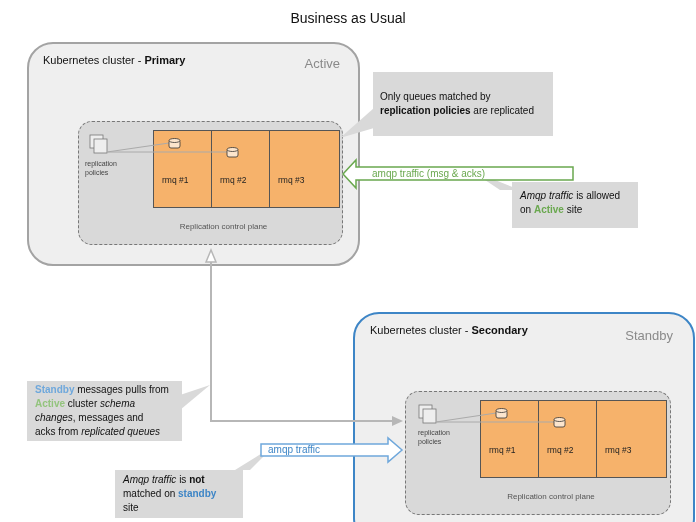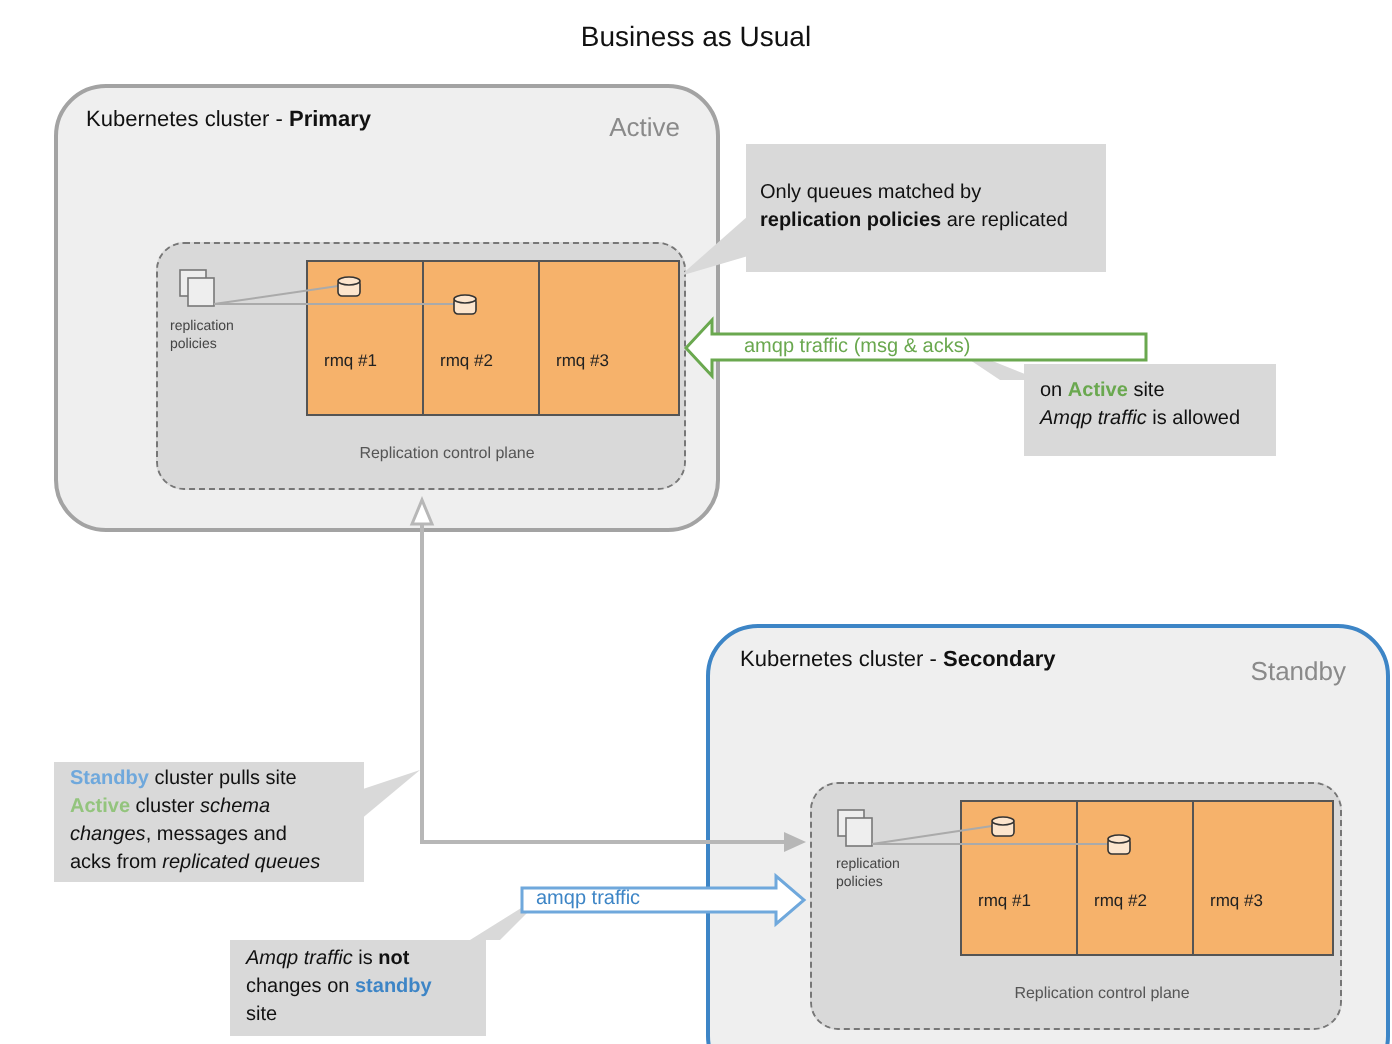--- a/index.html
+++ b/index.html
@@ -115,34 +115,34 @@
   <polygon points="180,395 210,385 180,410" fill="#d9d9d9"></polygon>
   <polygon points="235,470 275,445 250,470" fill="#d9d9d9"></polygon>
 </svg>
 
 <div class="callout" style="left:373px; top:72px; width:180px; height:64px; padding:18px 0 0 7px;">
   <div>Only queues matched by</div>
   <div><b>replication policies</b><span> are replicated</span></div>
 </div>
 
 <div class="callout" style="left:512px; top:182px; width:126px; height:46px; padding:7px 0 0 8px;">
+  <div><i>Amqp traffic</i><span> is allowed</span></div>
   <div><span>on </span><span class="green">Active</span><span> site</span></div>
-  <div><i>Amqp traffic</i><span> is allowed</span></div>
 </div>
 
 <div class="callout" style="left:27px; top:381px; width:155px; height:60px; padding:2px 0 0 8px;">
-  <div><span class="blue">Standby</span><span> cluster pulls site</span></div>
+  <div><span class="blue">Standby</span><span> messages pulls from</span></div>
   <div><span class="green" style="color:#93c47d">Active</span><span> cluster </span><i>schema</i></div>
   <div><i>changes</i><span>, messages and</span></div>
   <div><span>acks from </span><i>replicated queues</i></div>
 </div>
 
 <div class="callout" style="left:115px; top:470px; width:128px; height:48px; padding:3px 0 0 8px;">
   <div><i>Amqp traffic</i><span> is </span><b>not</b></div>
-  <div><span>changes on </span><span class="blue2">standby</span></div>
+  <div><span>matched on </span><span class="blue2">standby</span></div>
   <div>site</div>
 </div>
 
 <svg class="overlay" width="696" height="522">
 
   <polygon points="573,167 573,180 356,180 356,188 343,174 356,160 356,167" fill="#ffffff" stroke="#6aa84f" stroke-width="1.5"></polygon>
 
   <polyline points="211,253 211,421 395,421" fill="none" stroke="#b7b7b7" stroke-width="2"></polyline>
   <polygon points="206,262 211,250 216,262" fill="#ffffff" stroke="#b7b7b7" stroke-width="1.5"></polygon>
   <polygon points="392,416 403,421 392,426" fill="#b7b7b7"></polygon>

